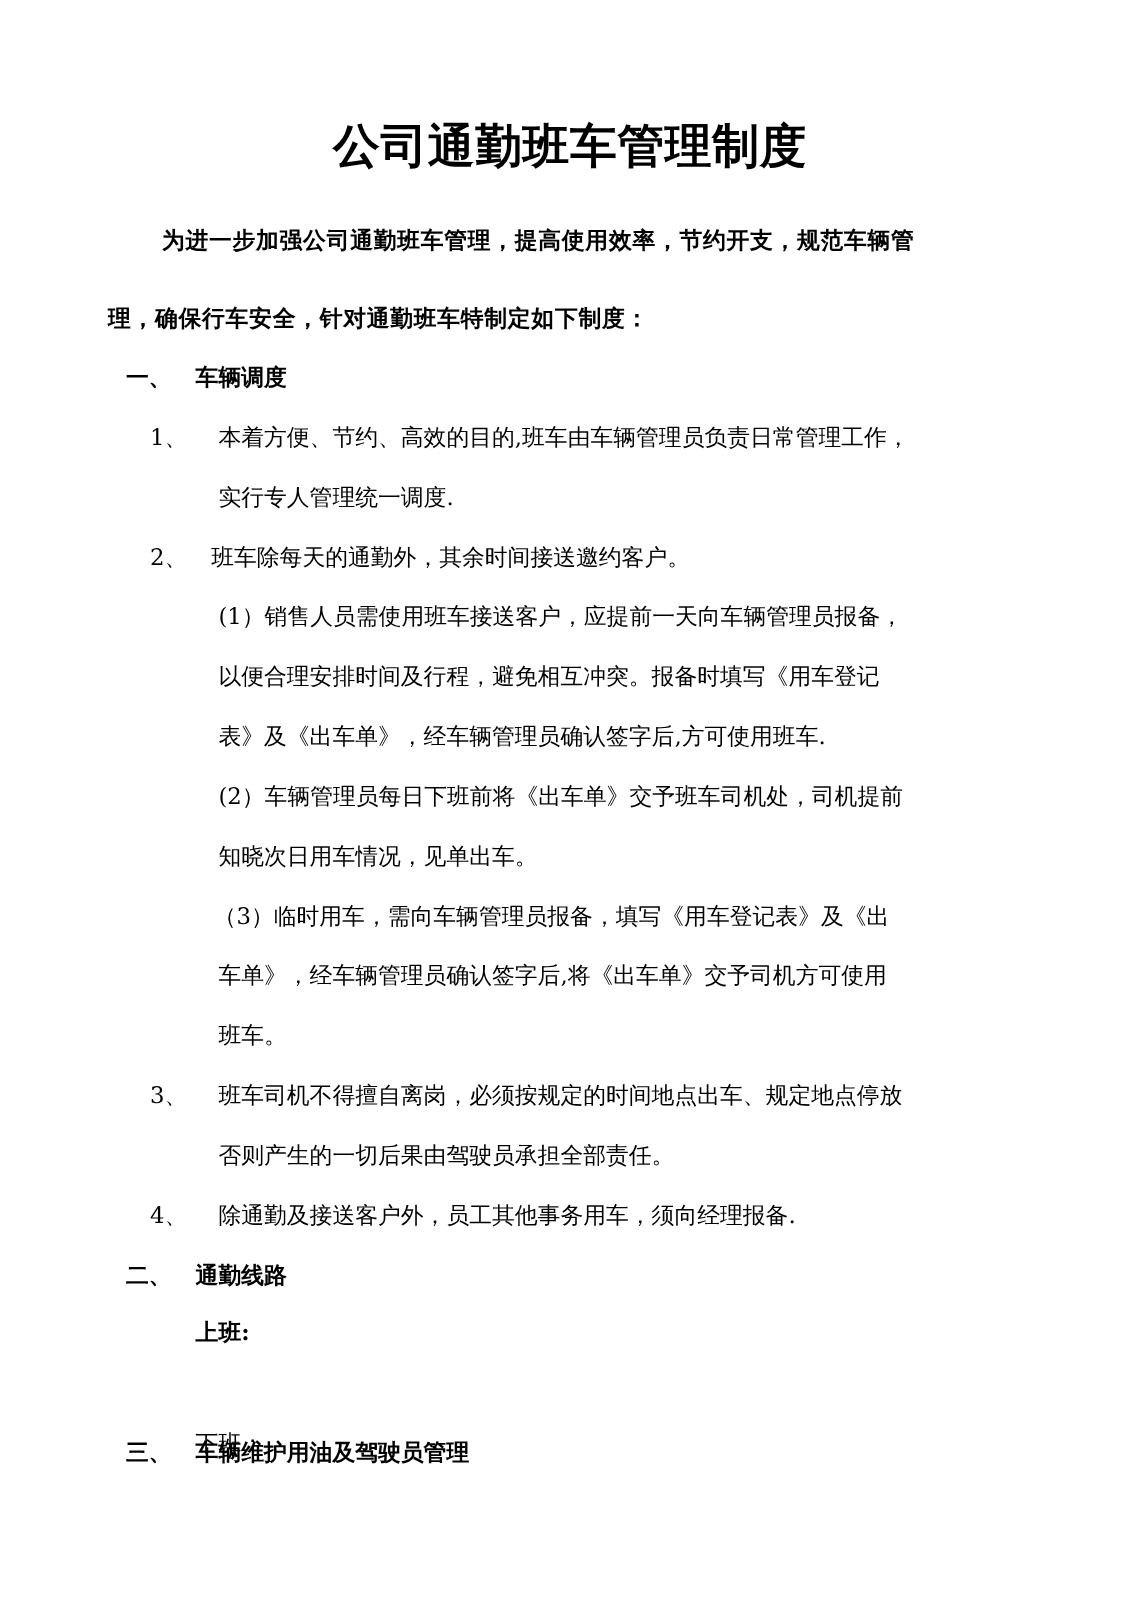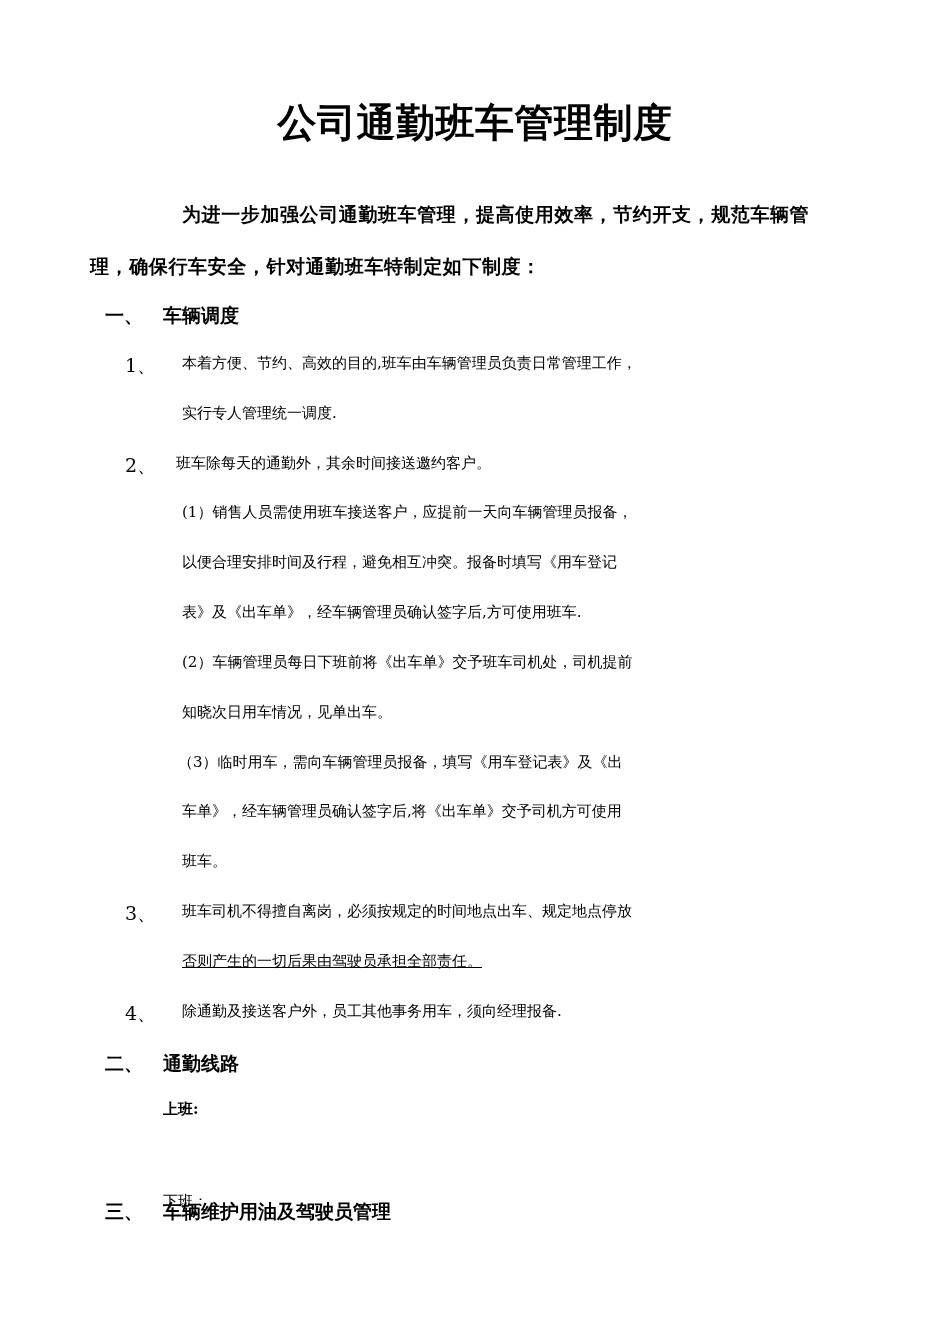--- a/index.html
+++ b/index.html
@@ -36,21 +36,21 @@
     font-size: 39px;
     letter-spacing: 0.5px;
   }
   .bold {
     font-family: "DejaVu Sans", "Liberation Sans", sans-serif;
     font-weight: bold;
     font-size: 19px;
   }
   .body {
     font-family: "DejaVu Serif", "Liberation Serif", serif;
-    font-size: 15px;
+    font-size: 19px;
   }
   .intro {
     letter-spacing: 0.6px;
   }
   .num {
     font-family: "DejaVu Serif", "Liberation Serif", serif;
     font-size: 19px;
   }
   .sec-num {
     font-family: "DejaVu Sans", "Liberation Sans", sans-serif;
@@ -58,21 +58,21 @@
     font-size: 19px;
   }
 </style>
 </head>
 <body>
 
 <div class="page">
 
   <div class="line title">公司通勤班车管理制度</div>
 
-  <div class="line bold intro" style="left:135px; top:205px;margin-left:47px;">为进一步加强公司通勤班车管理，提高使用效率，节约开支，规范车辆管</div>
+  <div class="line bold intro" style="left:135px; top:192px;">为进一步加强公司通勤班车管理，提高使用效率，节约开支，规范车辆管</div>
   <div class="line bold intro" style="left:90px; top:257px;">理，确保行车安全，针对通勤班车特制定如下制度：</div>
 
   <div class="line sec-num" style="left:105px; top:306px;">一、</div>
   <div class="line bold" style="left:163px; top:306px;">车辆调度</div>
 
   <div class="line num" style="left:125px; top:356px;">1、</div>
   <div class="line body" style="left:182px; top:356px;">本着方便、节约、高效的目的,班车由车辆管理员负责日常管理工作，</div>
   <div class="line body" style="left:182px; top:406px;">实行专人管理统一调度.</div>
 
   <div class="line num" style="left:125px; top:456px;">2、</div>
@@ -84,21 +84,21 @@
 
   <div class="line body" style="left:182px; top:655px;text-align:right;">(2）车辆管理员每日下班前将《出车单》交予班车司机处，司机提前</div>
   <div class="line body" style="left:182px; top:705px;">知晓次日用车情况，见单出车。</div>
 
   <div class="line body" style="left:178px; top:755px;">（3）临时用车，需向车辆管理员报备，填写《用车登记表》及《出</div>
   <div class="line body" style="left:182px; top:804px;">车单》，经车辆管理员确认签字后,将《出车单》交予司机方可使用</div>
   <div class="line body" style="left:182px; top:854px;">班车。</div>
 
   <div class="line num" style="left:125px; top:904px;">3、</div>
   <div class="line body" style="left:182px; top:904px;">班车司机不得擅自离岗，必须按规定的时间地点出车、规定地点停放</div>
-  <div class="line body" style="left:182px; top:954px;text-decoration:underline;">否则产生的一切后果由驾驶员承担全部责任。</div>
+  <div class="line body" style="left:182px; top:954px;">否则产生的一切后果由驾驶员承担全部责任。</div>
 
   <div class="line num" style="left:125px; top:1004px;">4、</div>
   <div class="line body" style="left:182px; top:1004px;">除通勤及接送客户外，员工其他事务用车，须向经理报备.</div>
 
   <div class="line sec-num" style="left:105px; top:1054px;">二、</div>
   <div class="line bold" style="left:163px; top:1054px;">通勤线路</div>
   <div class="line body" style="left:163px; top:1102px;font-weight:bold;">上班:</div>
   <div class="line body" style="left:163px; top:1152px;margin-top:42px;">下班：</div>
 
   <div class="line sec-num" style="left:105px; top:1202px;">三、</div>

